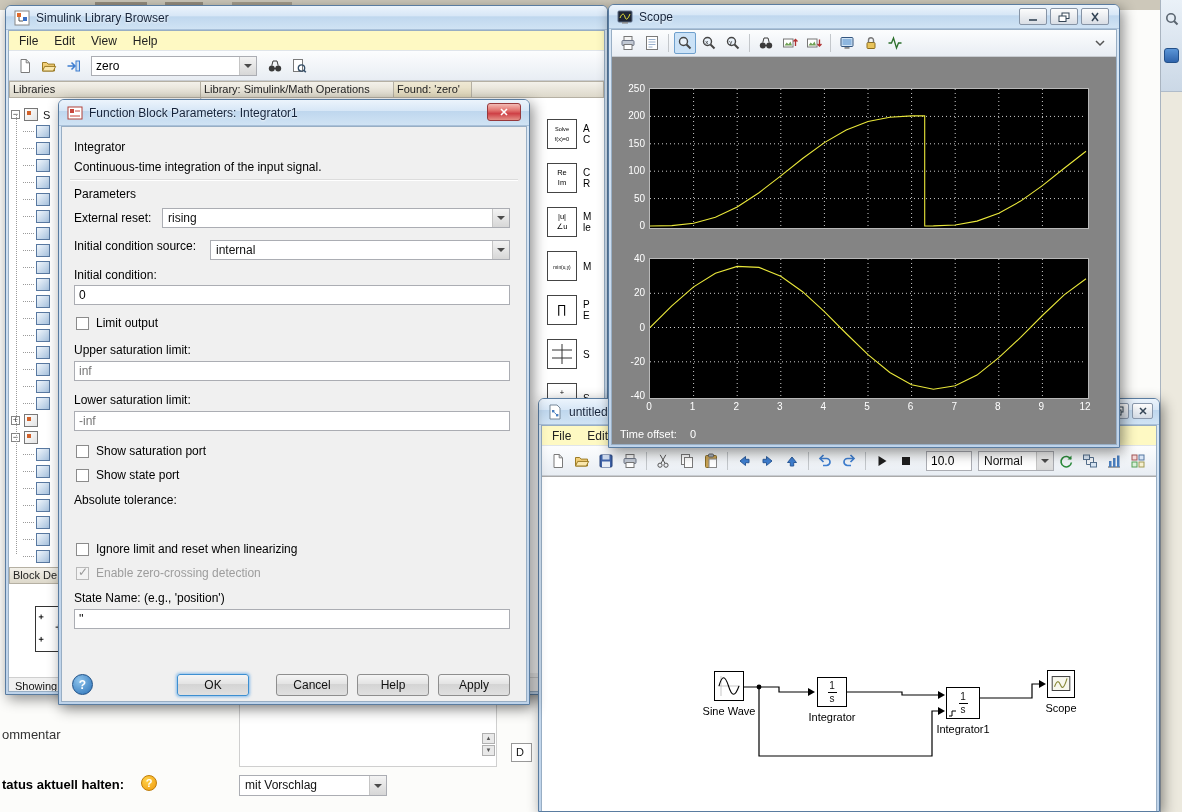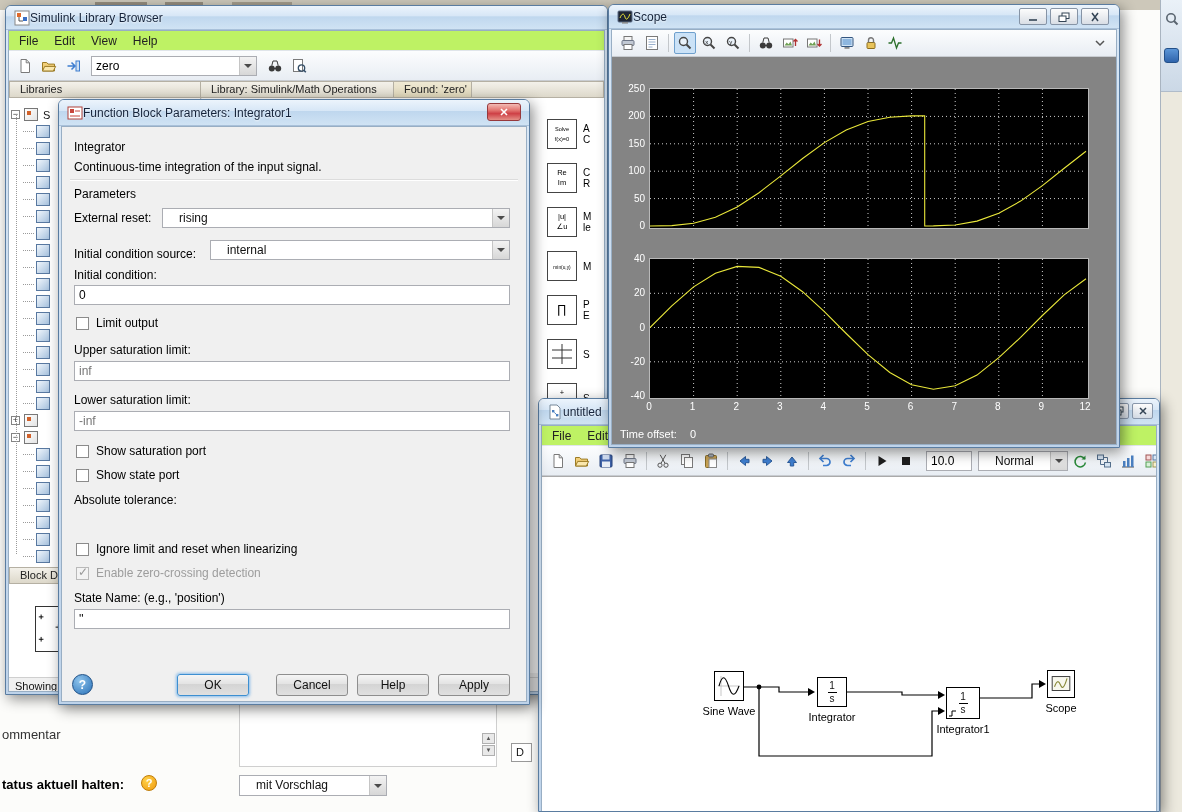--- a/index.html
+++ b/index.html
@@ -6,63 +6,63 @@
   html,body{background:#666}
   #screen{position:relative;width:1182px;height:812px;overflow:hidden;background:#fcfcfa;
     font-family:"Liberation Sans",sans-serif;font-size:12px;color:#111}
 
   
   .win{position:absolute;border:1px solid #5a7ca0;border-radius:6px 6px 0 0;
     box-shadow:3px 4px 14px rgba(0,0,0,.45);background:linear-gradient(#dae8f6,#bed3ea)}
   .titlebar{position:relative;height:24px;display:flex;align-items:center;padding:0 8px;
     border-radius:5px 5px 0 0;
     background:linear-gradient(#ecf4fc,#d6e6f6 45%,#bfd7ee 46%,#d0e3f4);border-bottom:1px solid #a9c1da}
-  .ttext{font-size:12px;color:#15233a;margin-left:0;white-space:nowrap;text-shadow:0 1px 2px rgba(255,255,255,.9)}
+  .ttext{font-size:12px;color:#15233a;margin-left:6px;white-space:nowrap;text-shadow:0 1px 2px rgba(255,255,255,.9)}
   .wicon{width:16px;height:16px;flex:none;display:inline-flex}
   .wicon svg{width:16px;height:16px}
   .client{position:absolute;left:2px;right:2px;bottom:2px;background:#f0f0f0;border:1px solid #98aec4;overflow:hidden}
-  .menubar{display:flex;align-items:flex-end;height:20px;background:#bef264;border-bottom:1px solid #e0e5ea;padding-left:2px}
+  .menubar{display:flex;align-items:flex-end;height:20px;background:#fef9c3;border-bottom:1px solid #e0e5ea;padding-left:2px}
   .mitem{padding:2px 8px;font-size:12px;color:#222}
   .toolbar{position:relative;display:flex;align-items:center;background:linear-gradient(#fcfdfe,#e8edf3);border-bottom:1px solid #c8ccd1;padding-left:4px}
   .igroup{display:inline-flex;align-items:center}
   .tbtn{width:22px;height:22px;display:inline-flex;align-items:center;justify-content:center;border:1px solid transparent;border-radius:2px;margin:0 1px;flex:none}
   .tbtn svg{width:16px;height:16px}
   .tbtn.pressed{background:#cbe2f7;border-color:#6fa0cd}
   .tsep{width:1px;height:18px;background:#c3c7cb;margin:0 4px;flex:none}
   .wbtn{position:absolute;top:4px;width:21px;height:16px;border:1px solid #8a99ad;border-radius:2px;
     background:linear-gradient(#fdfdfd,#d5dce5);display:flex;align-items:center;justify-content:center}
   .wbtn svg{width:12px;height:12px}
   .scbtn{position:absolute;top:3px;width:28px;height:17px;border:1px solid #8694a6;border-radius:2px;
     background:linear-gradient(#fcfcfc,#d9dee5);display:flex;align-items:center;justify-content:center}
   .scbtn svg{width:14px;height:12px}
 
   
   .txt{position:absolute;height:20px;border:1px solid #abadb3;background:#fff;font:12px "Liberation Sans",sans-serif;padding:1px 4px}
   .combo{position:absolute;height:20px;border:1px solid #abadb3;background:#fff;display:flex;align-items:stretch}
   .combo.inline{position:relative;left:auto;top:auto}
-  .cval{flex:1;padding:2px 16px;font-size:12px;white-space:nowrap;overflow:hidden}
+  .cval{flex:1;padding:2px 5px;font-size:12px;white-space:nowrap;overflow:hidden}
   .cinput{flex:1;min-width:0;border:none;outline:none;font:12px "Liberation Sans",sans-serif;padding:1px 4px}
   .cbtn{width:17px;flex:none;border-left:1px solid #c5c5c5;background:linear-gradient(#f3f3f3,#d7d7d7);display:flex;align-items:center;justify-content:center}
   .cbtn::after{content:"";border:4px solid transparent;border-top:4px solid #4b4b4b;margin-top:4px}
   .cb{position:absolute;width:13px;height:13px;border:1px solid #8b8b8b;background:#fff}
   .cb.checked::after{content:"✓";position:absolute;left:1px;top:-3px;font-size:12px;color:#333}
   .cb.disabled{background:#f3f3f3;border-color:#b9b9b9}
   .cb.disabled.checked::after{color:#9a9a9a}
   .flabel{position:absolute;font-size:12px;color:#000;white-space:nowrap;line-height:15px}
   .flabel.dis{color:#9d9d9d}
   .btn{position:absolute;width:72px;height:22px;border:1px solid #8e8e8e;border-radius:3px;
     background:linear-gradient(#f5f5f5,#e3e3e3 45%,#d4d4d4 46%,#e0e0e0);font-size:12px;display:flex;align-items:center;justify-content:center}
   .btn.focus{border-color:#3d8fd1;box-shadow:0 0 3px 1px rgba(80,160,230,.65)}
   .dlg-close{position:absolute;top:3px;right:8px;width:34px;height:18px;border:1px solid #97393c;border-radius:3px;
     background:linear-gradient(#f3bab4,#e2736f 40%,#ce4046 60%,#e58f86);display:flex;align-items:center;justify-content:center}
   .dlg-close svg{width:10px;height:10px}
 
   
   .hdr{position:absolute;height:17px;background:linear-gradient(#f3f1ea,#ddd8ca);border:1px solid #b5b0a3;
-    font-size:11px;padding:1px 10px;white-space:nowrap;overflow:hidden;color:#222}
+    font-size:11px;padding:1px 3px;white-space:nowrap;overflow:hidden;color:#222}
   .hdr.sel{background:linear-gradient(#efe9d4,#ded5b8)}
   #lb-tree{position:absolute;left:0;top:67px;width:192px;height:469px;background:#fff;border-right:1px solid #c0c0c0;overflow:hidden;padding-top:8px}
   .trow{height:17px;display:flex;align-items:center;font-size:11px;white-space:nowrap;padding-left:2px}
   .trow.child{padding-left:14px}
   .trow.child::before{content:"";width:11px;height:1px;border-top:1px dotted #9a9a9a;margin-right:2px;flex:none}
   .tbox{width:9px;height:9px;border:1px solid #848484;background:#fff;font-size:9px;line-height:7px;text-align:center;margin-right:4px;color:#333;flex:none}
   .lib-icon{width:14px;height:13px;border:1px solid #5878a0;background:linear-gradient(135deg,#f0f6fc,#a6c1dd);margin-right:4px;flex:none;position:relative}
   .lib-icon.root{background:linear-gradient(135deg,#fff,#e4e4e4);border-color:#777}
   .lib-icon.root::after{content:"";position:absolute;left:2px;top:2px;width:4px;height:4px;background:#d2622a}
   .tlabel{margin-left:1px}
@@ -771,21 +771,21 @@
       <div class="flabel" style="left:12px;top:33px">Continuous-time integration of the input signal.</div>
       <div style="position:absolute;left:8px;top:52px;right:8px;border-top:1px solid #dcdcdc;border-bottom:1px solid #fff"></div>
       <div class="flabel" style="left:12px;top:60px">Parameters</div>
 
       <div class="flabel" style="left:12px;top:84px">External reset:</div>
       <div class="combo" style="left:100px;top:81px;width:348px">
         <span class="cval">rising</span>
         <span class="cbtn"></span>
       </div>
 
-      <div class="flabel" style="left:12px;top:120px">Initial condition source:</div>
+      <div class="flabel" style="left:12px;top:112px">Initial condition source:</div>
       <div class="combo" style="left:148px;top:113px;width:300px">
         <span class="cval">internal</span>
         <span class="cbtn"></span>
       </div>
 
       <div class="flabel" style="left:12px;top:141px">Initial condition:</div>
       <input class="txt" style="left: 12px; top: 158px; width: 436px;" value="0">
 
       <span class="cb" style="left:14px;top:190px"></span>
       <div class="flabel" style="left:34px;top:189px">Limit output</div>

